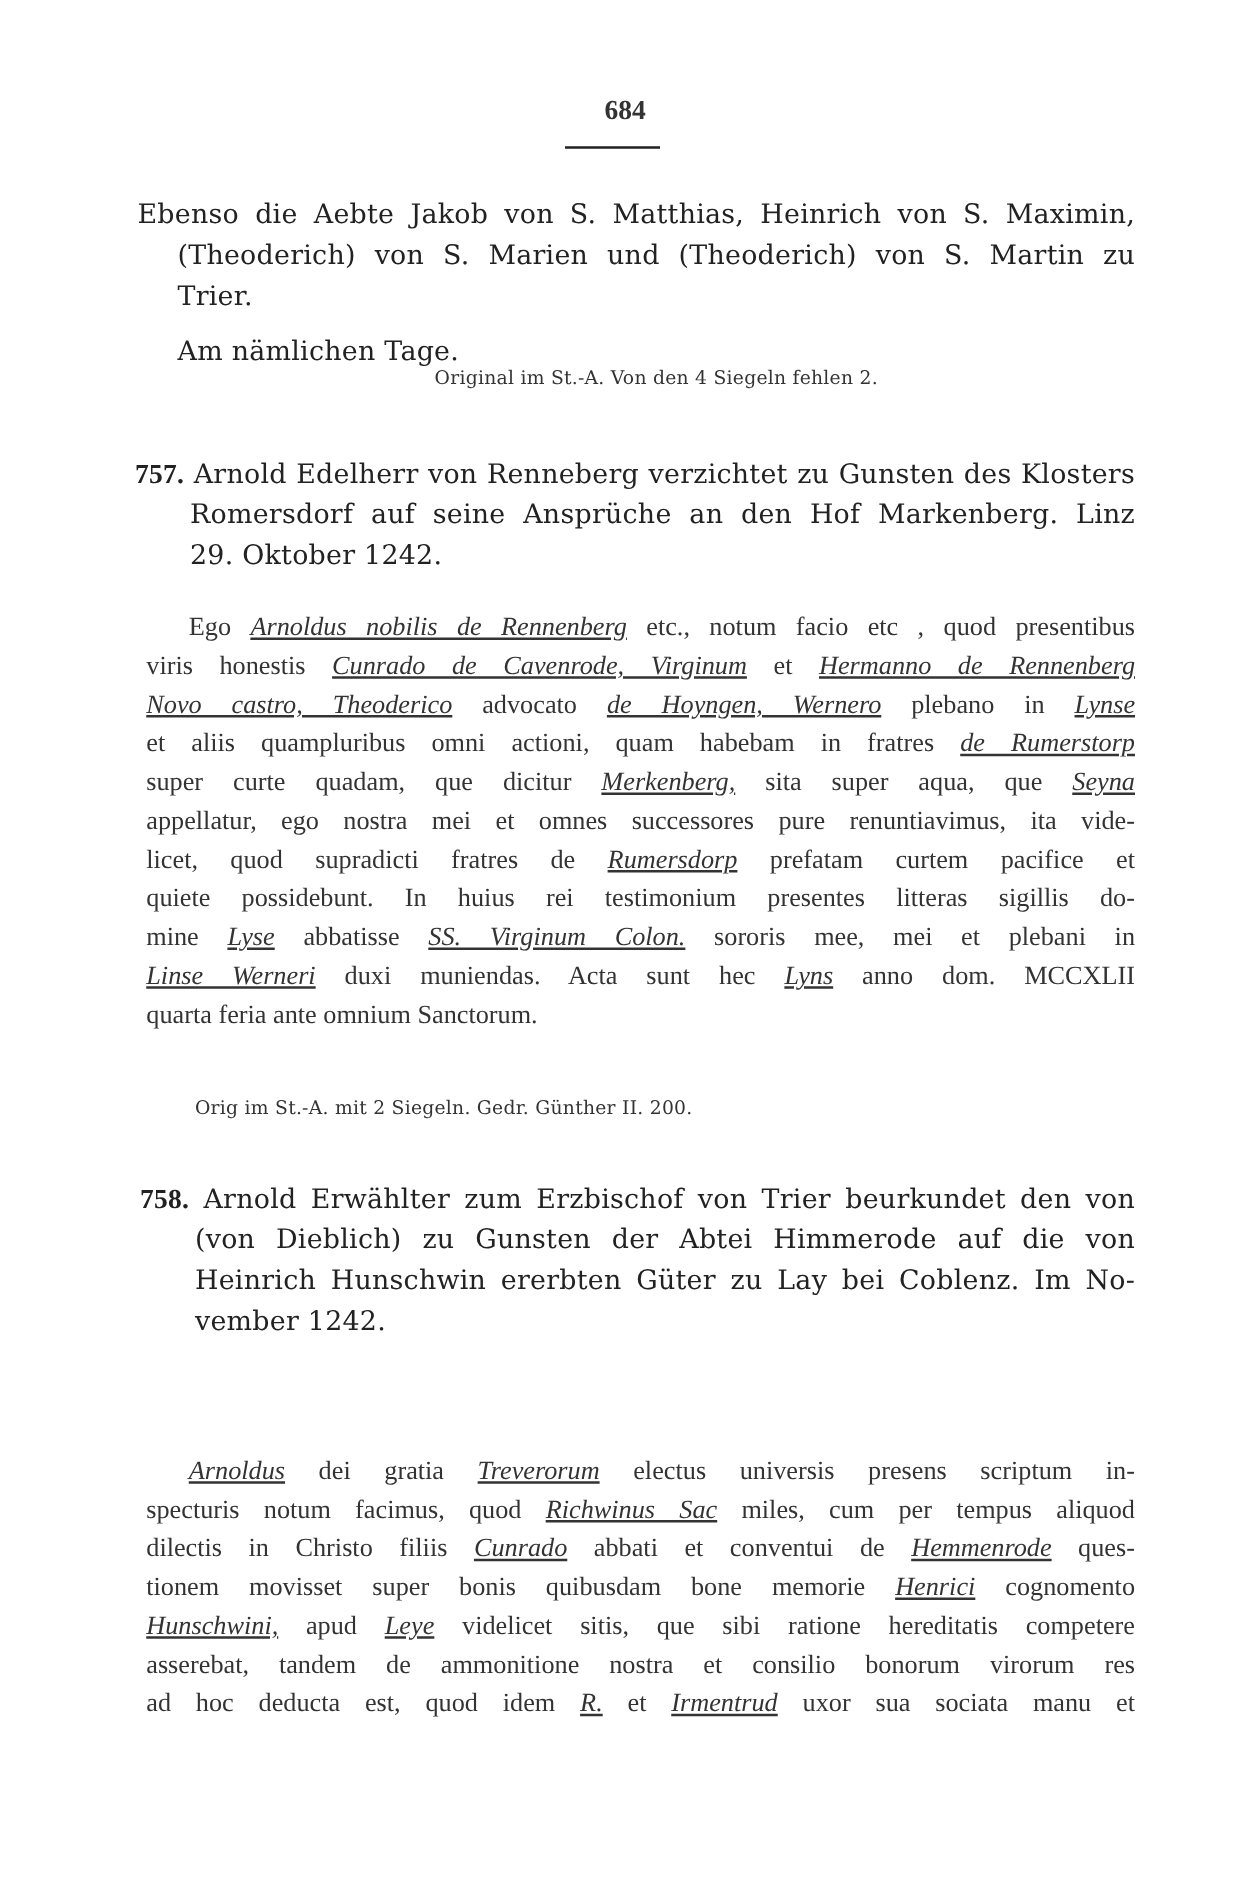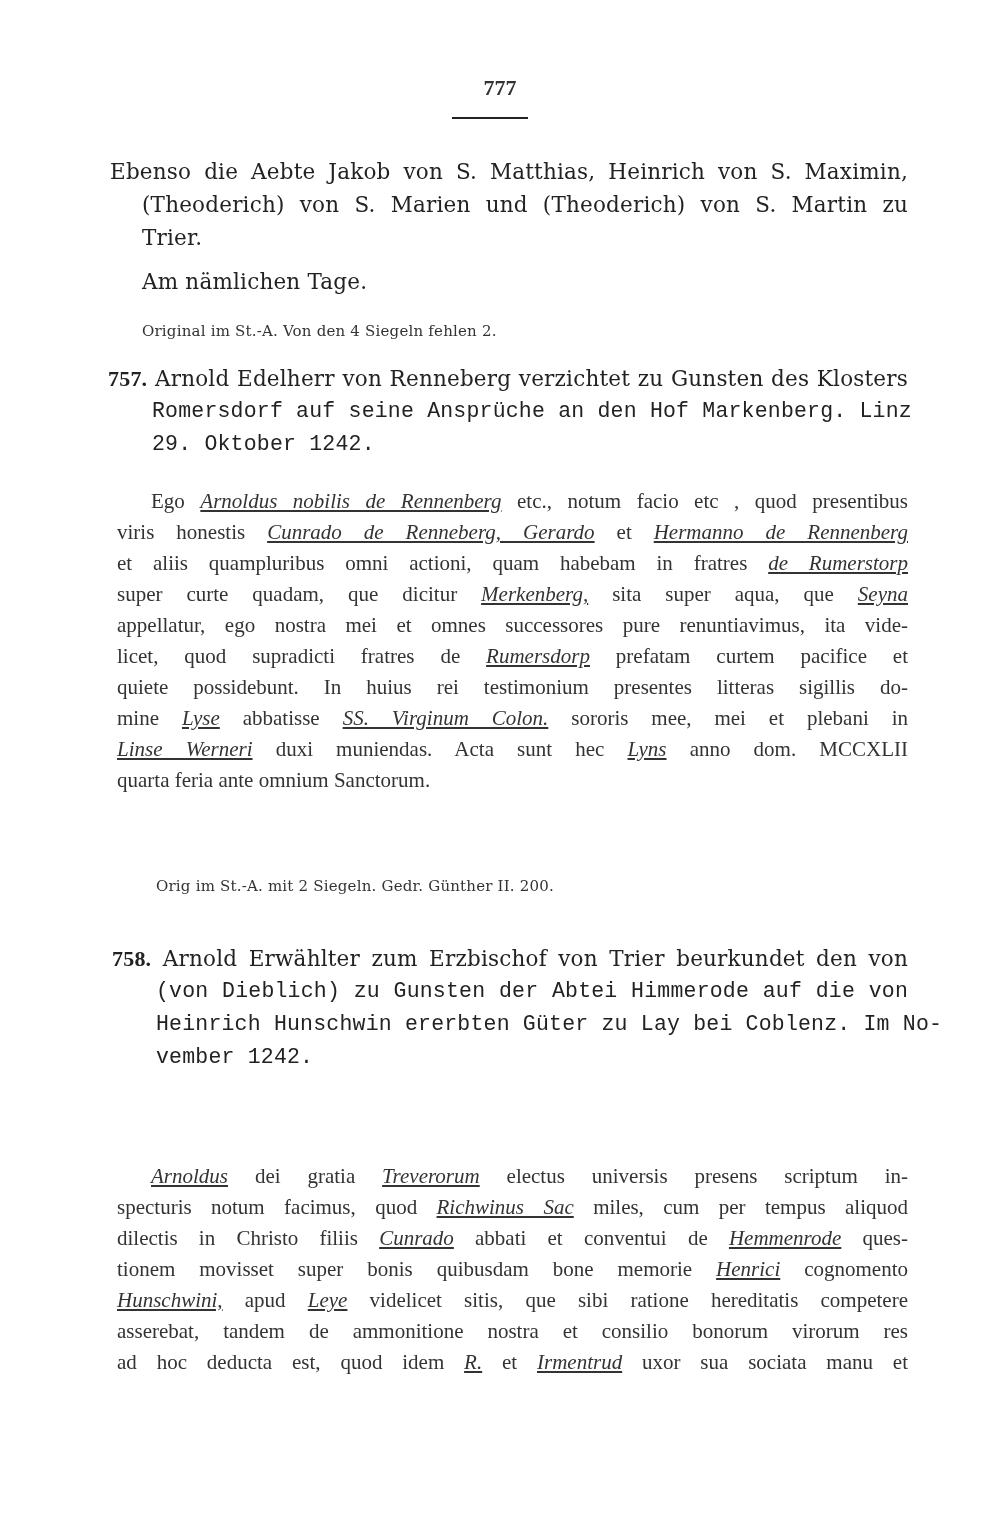--- a/index.html
+++ b/index.html
@@ -14,57 +14,58 @@
   .page-rule {
     position: absolute; left: 452px; top: 117px; width: 76px; height: 2px; background: #222;
   }
   .frak {
     font-family: "DejaVu Serif", serif; font-size: 21.5px; color: #222; letter-spacing: 0.2px;
   }
   .block { position: absolute; left: 142px; width: 766px; }
   .line { height: 33px; line-height: 33px; white-space: nowrap; }
   .just { text-align: justify; text-align-last: justify; }
   .indent { padding-left: 34px; }
-  .hang { padding-left: 44px; font-family: Liberation Mono, monospace; }
+  .hang { padding-left: 44px; }
   .small { font-size: 15px; color: #333; }
   .num { font-weight: bold; font-size: 22px; font-family: "Liberation Serif", serif; margin-top: 20px; }
   .latin { font-family: "Liberation Serif", serif; font-size: 21px; color: #333; }
   .latin .line { height: 31px; line-height: 31px; }
   i { font-style: italic; text-decoration: underline; }
 </style>
 </head>
 <body>
 
-<div class="page-number">777</div>
+<div class="page-number">684</div>
 <div class="page-rule"></div>
 
 <div class="block frak" style="top:155px;">
   <div class="line just" style="margin-left:-32px; width:798px;">Ebenso die Aebte Jakob von S. Matthias, Heinrich von S. Maximin,</div>
   <div class="line just">(Theoderich) von S. Marien und (Theoderich) von S. Martin zu</div>
   <div class="line">Trier.</div>
 </div>
 <div class="block frak" style="top:265px;">
   <div class="line">Am nämlichen Tage.</div>
 </div>
-<div class="block frak small" style="top:315px;">
+<div class="block frak small" style="top:286px;text-align:center;">
   <div class="line">Original im St.-A.  Von den 4 Siegeln fehlen 2.</div>
 </div>
 
 <div class="block frak" style="top:362px; left:108px; width:800px;">
   <div class="line just">
     <span class="num">757.</span>
     <span>Arnold Edelherr von Renneberg verzichtet zu Gunsten des Klosters</span>
   </div>
   <div class="line just hang">Romersdorf auf seine Ansprüche an den Hof Markenberg.  Linz</div>
   <div class="line hang">29. Oktober 1242.</div>
 </div>
 
 <div class="block latin" id="text757" style="top:486px; left:117px; width:791px;">
     <div class="line indent just">Ego <i>Arnoldus nobilis de Rennenberg</i> etc., notum facio etc , quod presentibus</div>
-    <div class="line just">viris honestis <i>Cunrado de Renneberg, Gerardo</i> et <i>Hermanno de Rennenberg</i></div>
+    <div class="line just">viris honestis <i>Cunrado de Cavenrode, Virginum</i> et <i>Hermanno de Rennenberg</i></div>
+    <div class="line just"><i>Novo castro, Theoderico</i> advocato <i>de Hoyngen, Wernero</i> plebano in <i>Lynse</i></div>
     <div class="line just">et aliis quampluribus omni actioni, quam habebam in fratres <i>de Rumerstorp</i></div>
     <div class="line just">super curte quadam, que dicitur <i>Merkenberg,</i> sita super aqua, que <i>Seyna</i></div>
     <div class="line just">appellatur, ego nostra mei et omnes successores pure renuntiavimus, ita vide-</div>
     <div class="line just">licet, quod supradicti fratres de <i>Rumersdorp</i> prefatam curtem pacifice et</div>
     <div class="line just">quiete possidebunt.  In huius rei testimonium presentes litteras sigillis do-</div>
     <div class="line just">mine <i>Lyse</i> abbatisse <i>SS. Virginum Colon.</i> sororis mee, mei et plebani in</div>
     <div class="line just"><i>Linse Werneri</i> duxi muniendas.  Acta sunt hec <i>Lyns</i> anno dom. MCCXLII</div>
     <div class="line">quarta feria ante omnium Sanctorum.</div>
   </div>
 

